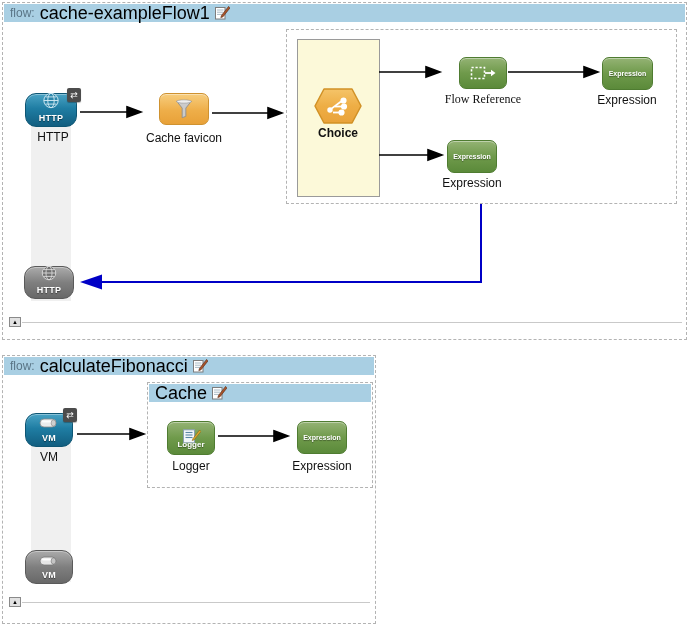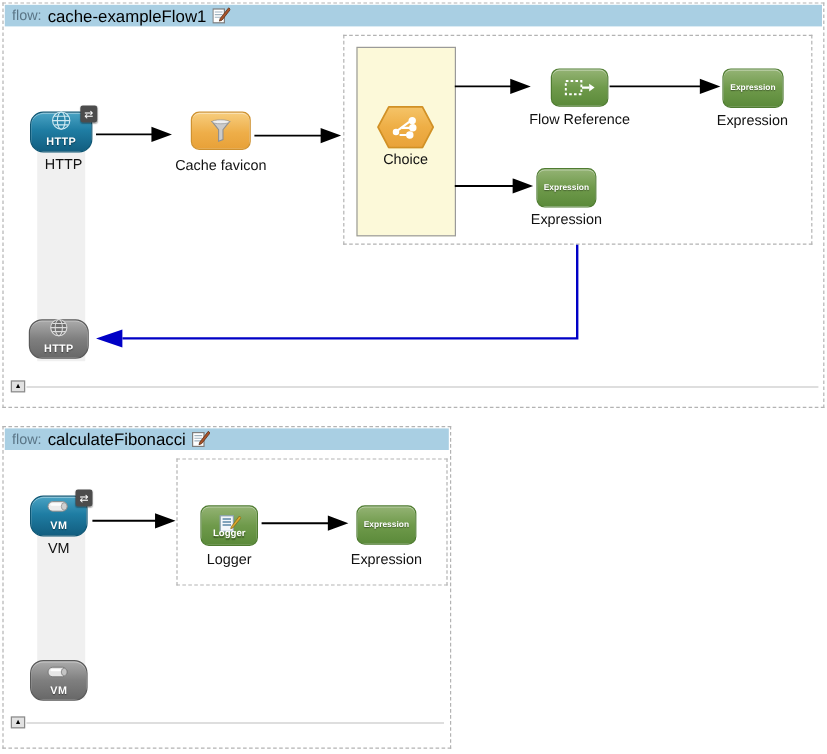--- a/index.html
+++ b/index.html
@@ -9,21 +9,21 @@
     --choice-lane:#fcf9d9;
     --blue-wire:#0000c6;
   }
   html,body{margin:0;padding:0;background:#fff;}
   #canvas{position:relative;width:689px;height:628px;background:#fff;
     font-family:"Liberation Sans",sans-serif;overflow:hidden;}
   .flow{position:absolute;border:1px dashed var(--dash);background:#fff;box-sizing:border-box;}
   .bar{position:absolute;left:1px;right:1px;top:1px;height:18px;background:var(--header-bg);
     display:flex;align-items:center;padding-left:6px;gap:5px;box-sizing:border-box;}
   .bar .kind{font-size:12px;color:#5a7586;}
-  .bar .name{font-size:14px;color:#000;text-align:right;}
+  .bar .name{font-size:18px;color:#000;text-align:right;}
   .scope{position:absolute;border:1px dashed var(--dash);background:#fff;box-sizing:border-box;}
   .lane{position:absolute;background:var(--lane);}
   .choice-lane{position:absolute;background:var(--choice-lane);border:1px solid #9a9a9a;box-sizing:border-box;}
   .ep{position:absolute;border-radius:11px;box-sizing:border-box;
     box-shadow:inset 0 1px 0 rgba(255,255,255,.35);}
   .ep.blue{background:linear-gradient(180deg,#4aa3c4 0%,#1f7da3 45%,#125e80 100%);border:1px solid #0e5674;}
   .ep.gray{background:linear-gradient(180deg,#ababab 0%,#7f7f7f 50%,#686868 100%);border:1px solid #5a5a5a;}
   .ep .glyph{position:absolute;left:50%;transform:translateX(-50%);top:-2px;}
   .ep .eptext{position:absolute;left:0;right:0;bottom:3px;text-align:center;
     font-size:9px;font-weight:bold;color:#fff;letter-spacing:.3px;text-shadow:0 1px 1px rgba(0,0,0,.45);}
@@ -107,32 +107,32 @@
             <circle cx="4" cy="14" r="1.8"></circle>
             <line x1="5.5" y1="12.6" x2="15" y2="5.5"></line>
             <circle cx="17.5" cy="4.5" r="2.2"></circle>
             <line x1="9" y1="10.5" x2="15.5" y2="10.5"></line>
             <circle cx="18" cy="10.5" r="2.2"></circle>
             <line x1="7" y1="16.5" x2="13" y2="16.5"></line>
             <circle cx="15.5" cy="16.5" r="2.2"></circle>
           </g>
         </svg>
       </div>
-      <span class="lbl" style="left:51px;top:96px;">Choice</span>
+      <span class="lbl" style="left:51px;top:96px;font-weight:bold;">Choice</span>
 
       <div class="comp green" style="left:172px;top:27px;width:48px;height:32px;">
         <span style="display:inline-flex;">
           <svg width="26" height="16" viewBox="0 0 26 16">
             <rect x="1.5" y="2.5" width="13" height="11" fill="none" stroke="#fff" stroke-width="1.6" stroke-dasharray="2.2 1.8"></rect>
             <line x1="15" y1="8" x2="21" y2="8" stroke="#fff" stroke-width="1.8"></line>
             <polygon points="21,4.8 25.5,8 21,11.2" fill="#fff"></polygon>
           </svg>
         </span>
       </div>
-      <span class="lbl" style="left:196px;top:62px;">Flow Reference</span>
+      <span class="lbl" style="left:196px;top:62px;font-family:Liberation Serif, serif;">Flow Reference</span>
 
       <div class="comp green" style="left:315px;top:27px;width:51px;height:33px;">
         <span class="ctext">Expression</span>
       </div>
       <span class="lbl" style="left:340px;top:63px;">Expression</span>
 
       <div class="comp green" style="left:160px;top:110px;width:50px;height:33px;">
         <span class="ctext">Expression</span>
       </div>
       <span class="lbl" style="left:185px;top:146px;">Expression</span>
@@ -179,20 +179,32 @@
           <ellipse cx="14.5" cy="6" rx="2.4" ry="3.1" fill="#cfcfcf" stroke="#8a8a8a" stroke-width="0.6"></ellipse>
           <rect x="3" y="3.4" width="9" height="2" rx="1" fill="#fff" opacity="0.9"></rect>
         </svg>
       </span>
       <span class="eptext">VM</span>
       <span class="badge">⇄</span>
     </div>
     <span class="lbl" style="left:46px;top:94px;">VM</span>
 
     <div class="scope" style="left:144px;top:26px;width:226px;height:106px;">
+      <div class="bar">
+        <span class="name">Cache</span>
+        <span style="display:inline-flex;">
+          <svg width="15" height="14" viewBox="0 0 15 14">
+            <rect x="0.5" y="1.5" width="9.5" height="11.5" fill="#fff" stroke="#7d7d7d"></rect>
+            <line x1="2" y1="4" x2="8.5" y2="4" stroke="#9fb2bf" stroke-width="0.9"></line>
+            <line x1="2" y1="6.2" x2="8.5" y2="6.2" stroke="#9fb2bf" stroke-width="0.9"></line>
+            <line x1="2" y1="8.4" x2="8.5" y2="8.4" stroke="#9fb2bf" stroke-width="0.9"></line>
+            <polygon points="13.6,0.4 15,1.9 8,10.8 5.8,11.6 6.5,9.4" fill="#a9542b" stroke="#55250d" stroke-width="0.6"></polygon>
+          </svg>
+        </span>
+      </div>
 
       <div class="comp green logger" style="left:19px;top:38px;width:48px;height:34px;">
         <span style="display:inline-flex;margin-top:2px;">
           <svg width="20" height="15" viewBox="0 0 20 15">
             <rect x="2.5" y="0.8" width="11" height="13" fill="#f3f7fa" stroke="#8aa0b0"></rect>
             <line x1="4.5" y1="3.5" x2="11.5" y2="3.5" stroke="#5b87a6" stroke-width="1.1"></line>
             <line x1="4.5" y1="6" x2="11.5" y2="6" stroke="#5b87a6" stroke-width="1.1"></line>
             <line x1="4.5" y1="8.5" x2="11.5" y2="8.5" stroke="#5b87a6" stroke-width="1.1"></line>
             <polygon points="18.5,1 20,2.5 13,11 11.2,11.6 11.8,9.8" fill="#d9a62e" stroke="#7a5b12" stroke-width="0.5"></polygon>
           </svg>

